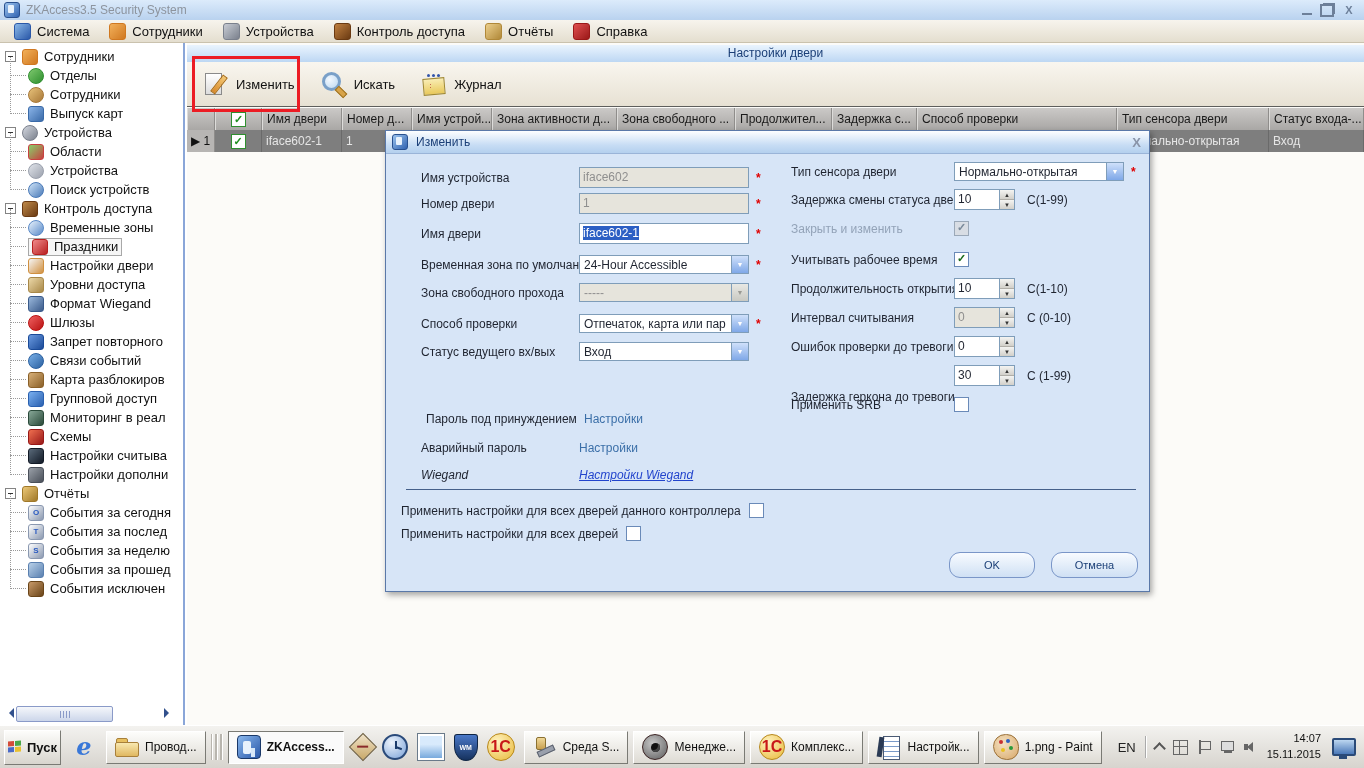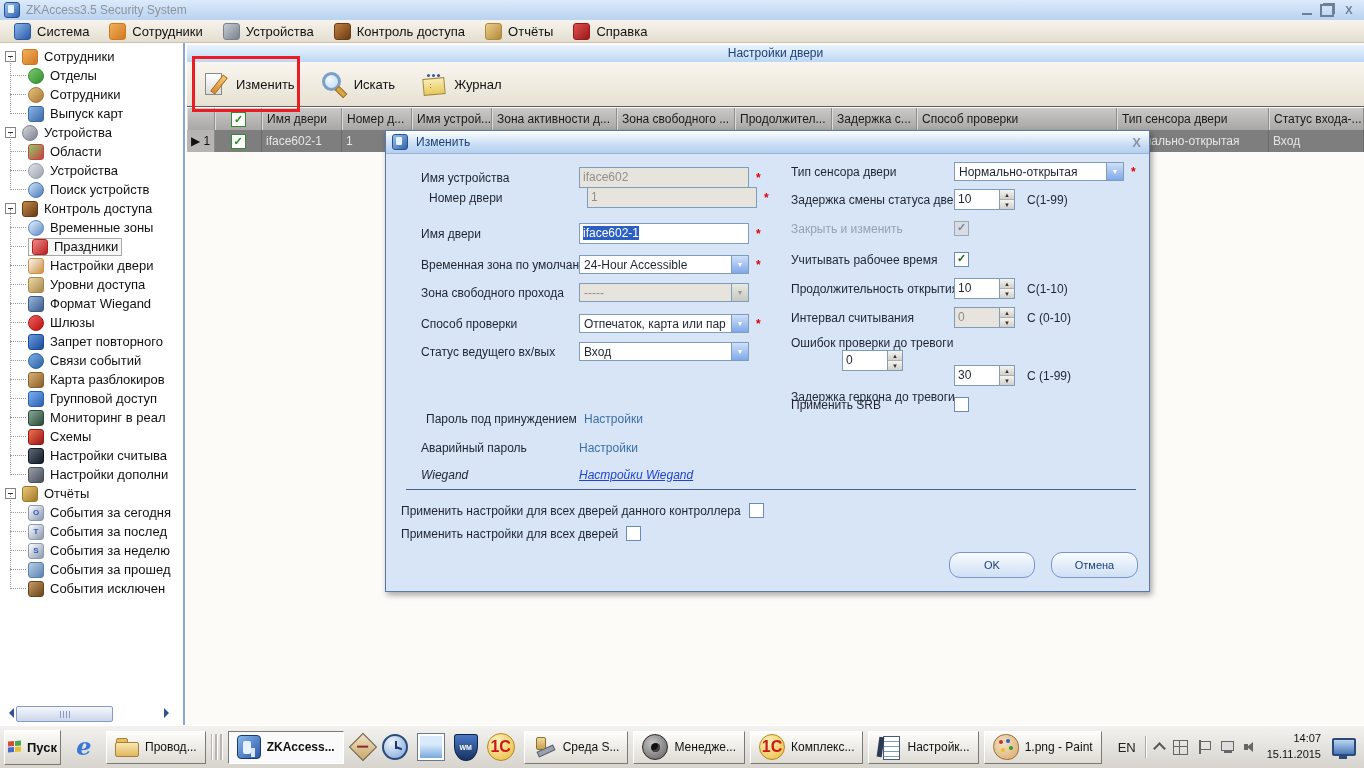--- a/index.html
+++ b/index.html
@@ -409,21 +409,21 @@
     <span id="dlgclose">X</span>
   </div>
   <div id="dlgsep"></div>
   <div class="dlgbtn" style="left:563px;width:84px">OK</div>
   <div class="dlgbtn" style="left:665px;width:85px">Отмена</div>
 <div class="drow" style="top: 36px; left: 35px;">
       <span class="dlab" style="width: 158px;">Имя устройства</span>
       <div class="txt dis">iface602</div>
       <span class="req">*</span>
     </div>
-    <div class="drow" style="top: 56px; left: 35px; margin-left: 8px;">
+    <div class="drow" style="top: 62px; left: 35px;">
       <span class="dlab" style="width: 158px;">Номер двери</span>
       <div class="txt dis">1</div>
       <span class="req">*</span>
     </div>
     <div class="drow" style="top: 92px; left: 35px;">
       <span class="dlab" style="width: 158px;">Имя двери</span>
       <div class="txt"><span class="selhl">iface602-1</span></div>
       <span class="req">*</span>
     </div>
     <div class="drow" style="top: 123px; left: 35px;">
@@ -498,21 +498,21 @@
       <span class="dlab" style="width: 163px;">Интервал считывания</span>
       <div class="spinwrap">
         <div class="spinv dis">0</div>
         <div class="spbtns">
           <div class="spb">▲</div>
           <div class="spb">▼</div>
         </div>
       </div>
       <span class="suffix">С (0-10)</span>
     </div>
-    <div class="drow" style="top: 205px; left: 405px; flex-direction: column;">
+    <div class="drow" style="top: 205px; left: 405px;">
       <span class="dlab" style="width: 163px;">Ошибок проверки до тревоги</span>
       <div class="spinwrap">
         <div class="spinv">0</div>
         <div class="spbtns">
           <div class="spb">▲</div>
           <div class="spb">▼</div>
         </div>
       </div>
     </div>
     <div class="drow" style="top: 234px; left: 405px;">

